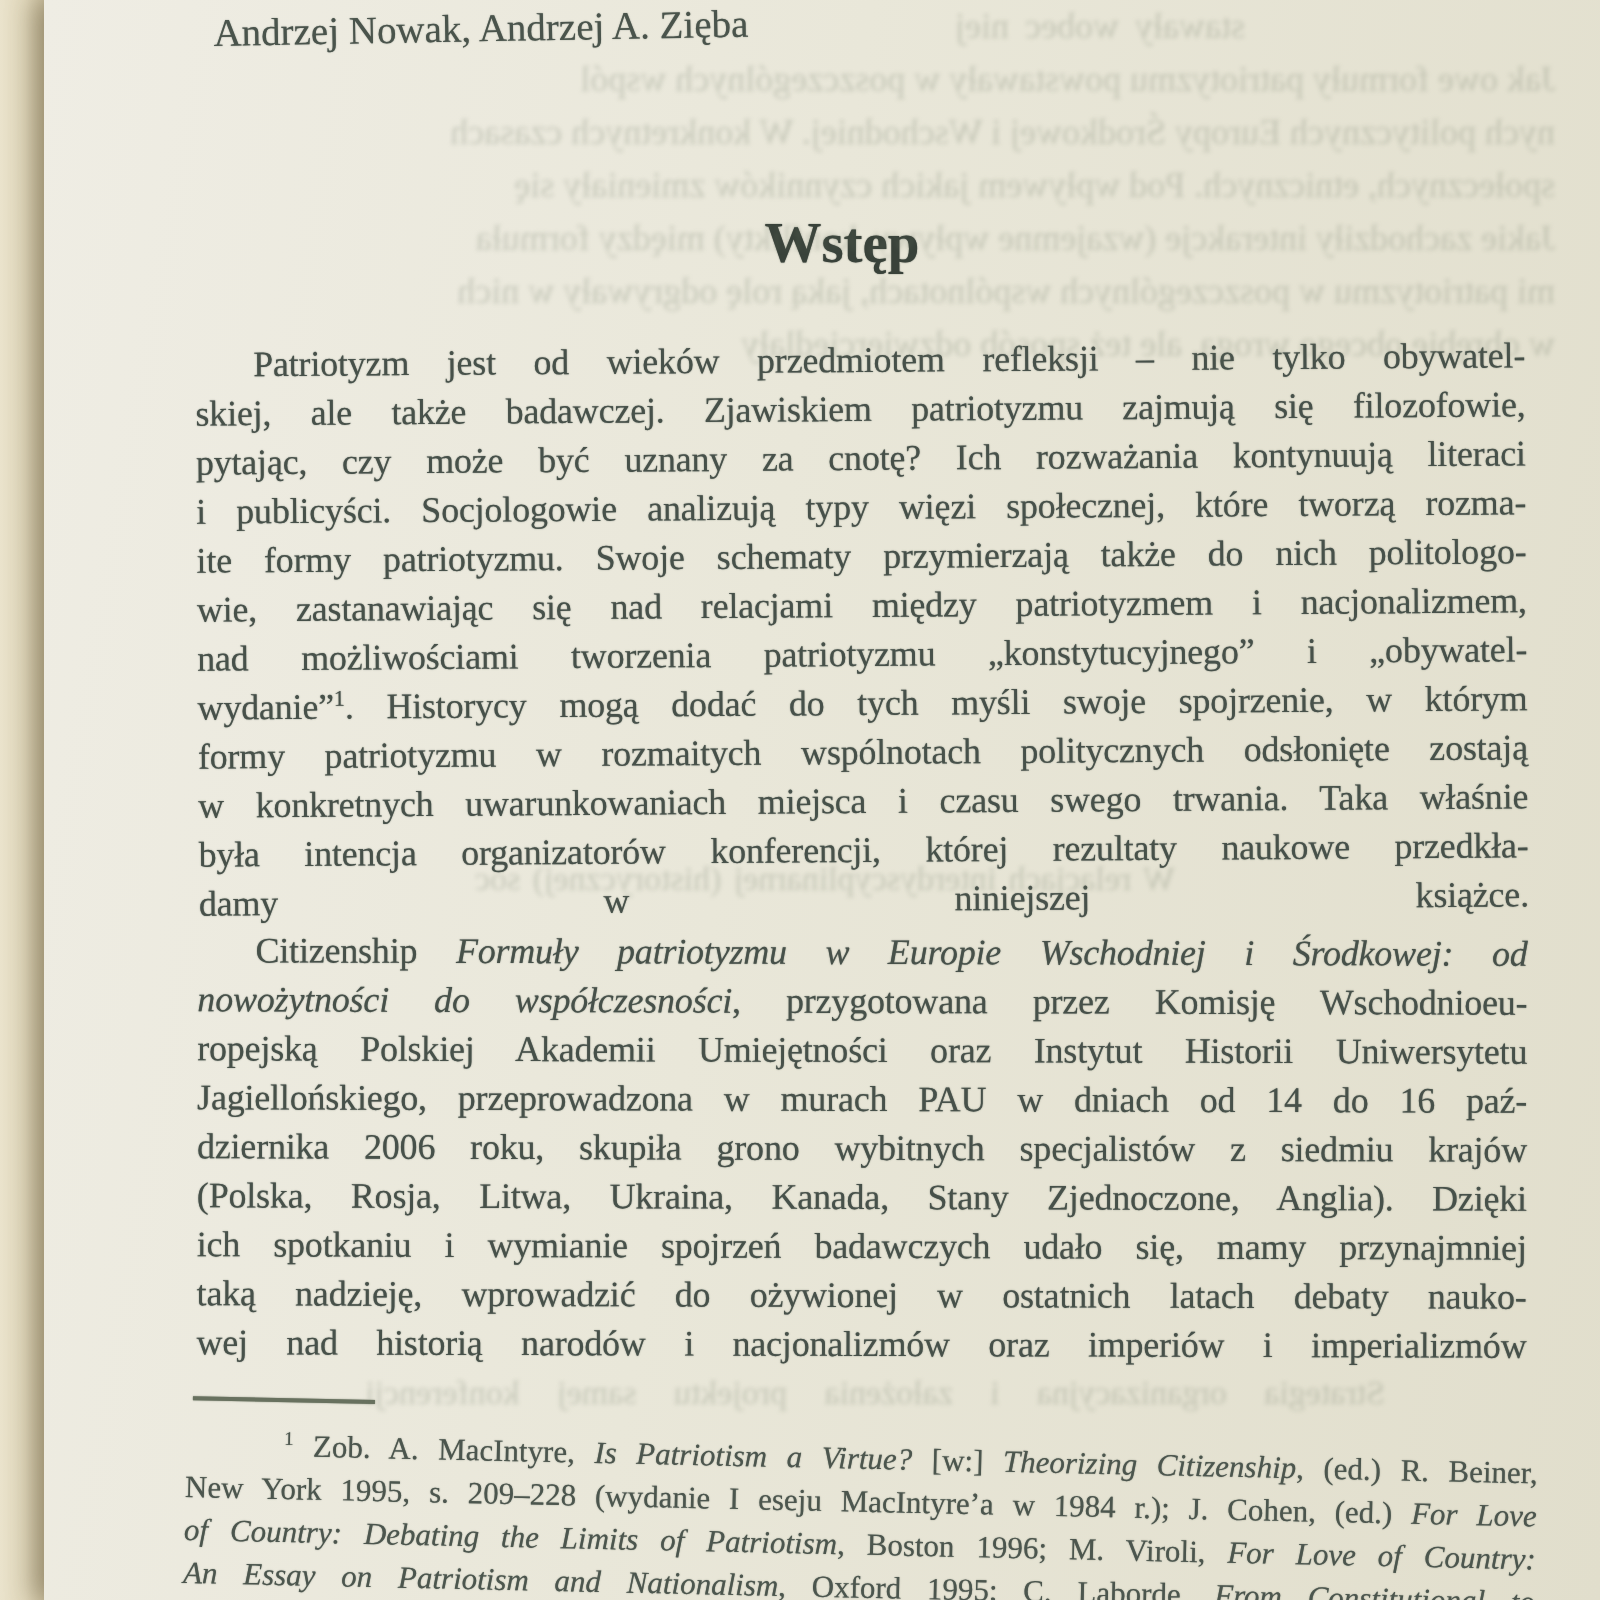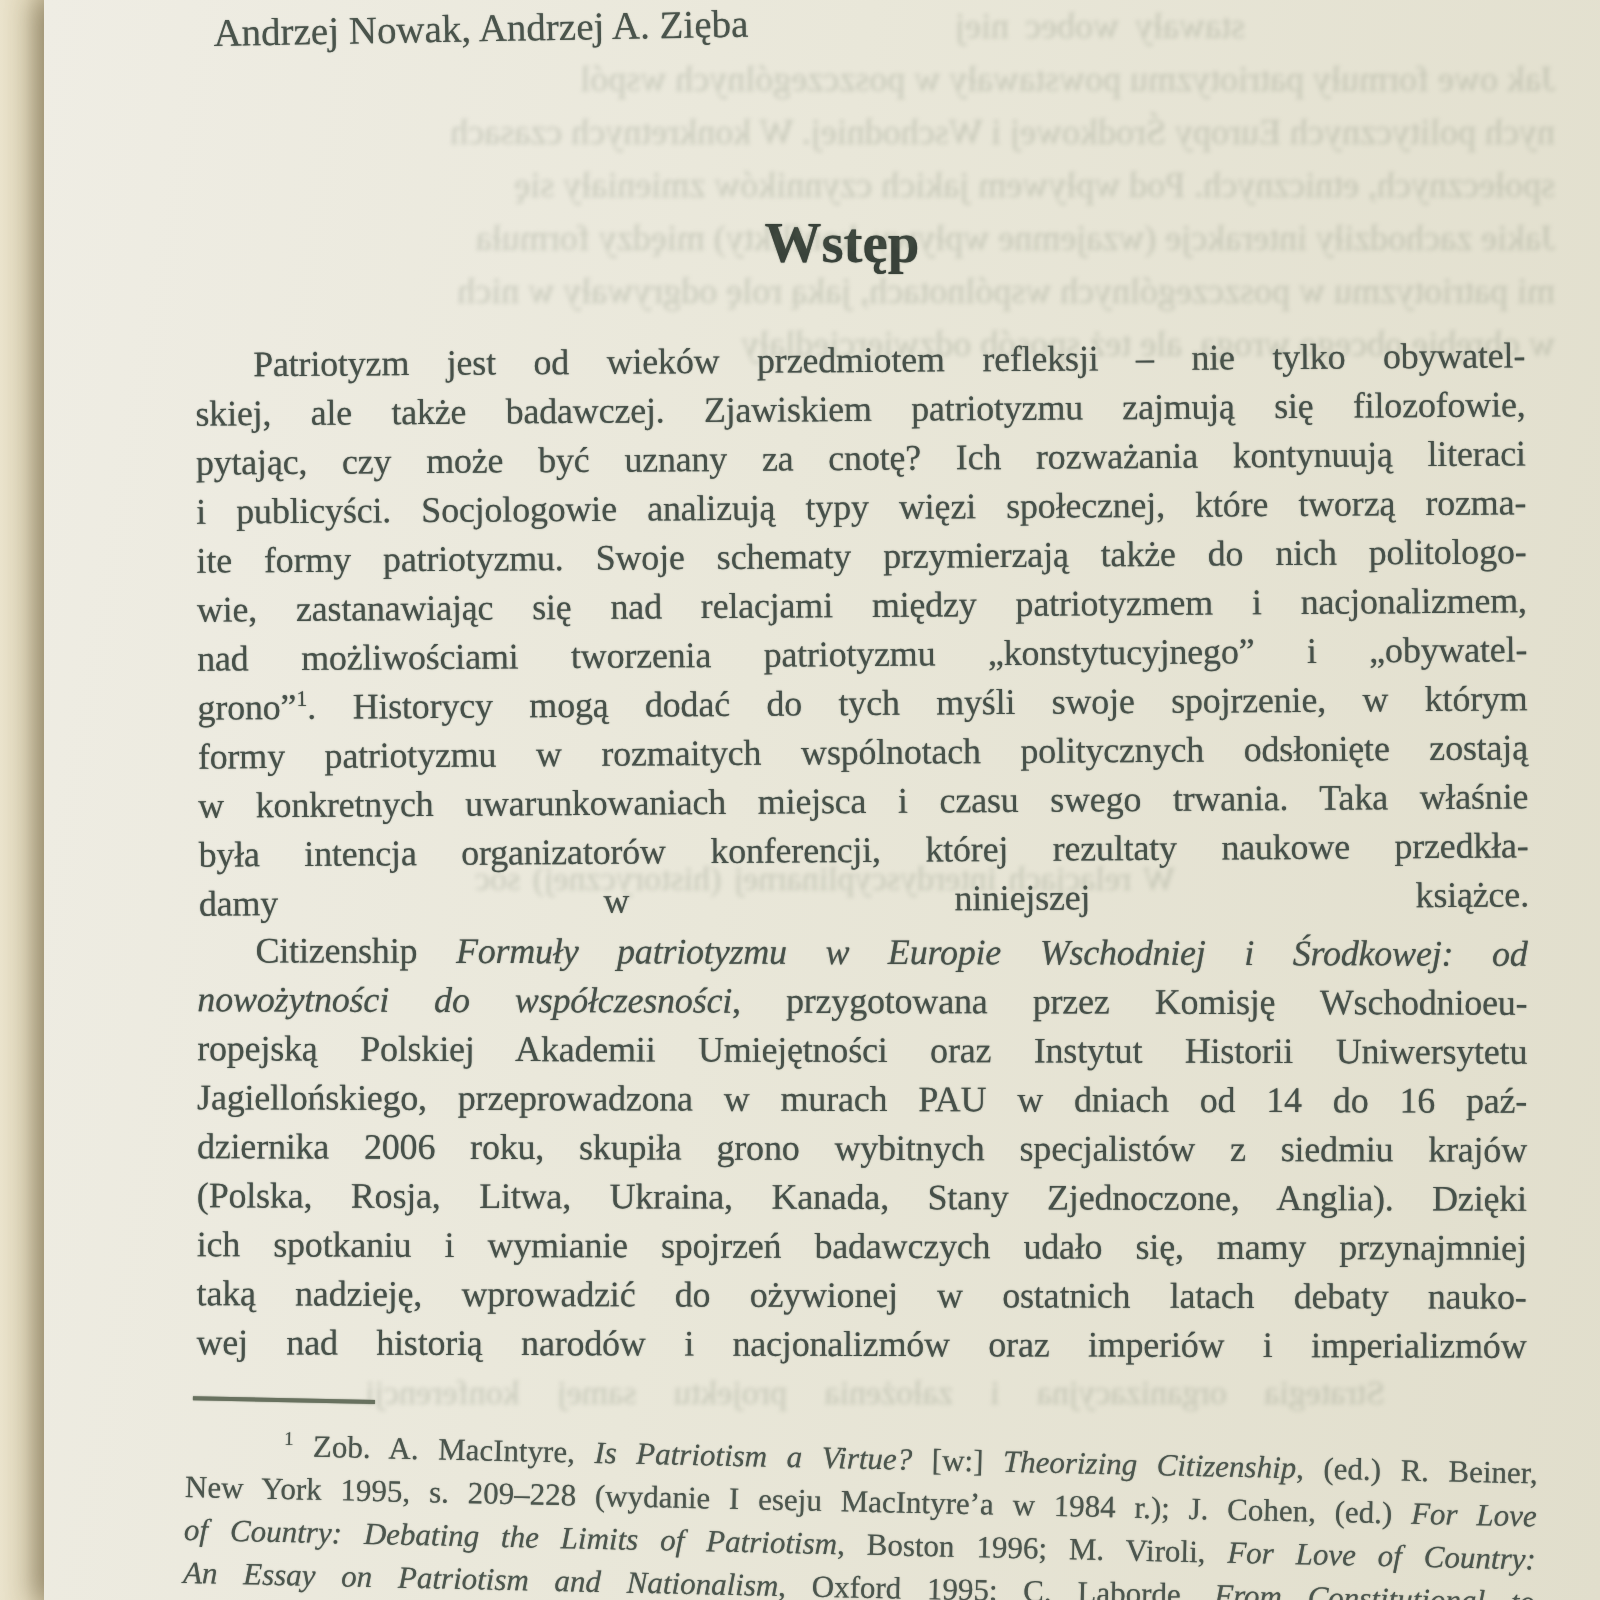--- a/index.html
+++ b/index.html
@@ -99,21 +99,21 @@
   <div class="title">Wstęp</div>
 
   <div class="para para1">
       <div class="line indent"><span>Patriotyzm jest od wieków przedmiotem refleksji – nie tylko obywatel-</span></div>
       <div class="line"><span>skiej, ale także badawczej. Zjawiskiem patriotyzmu zajmują się filozofowie,</span></div>
       <div class="line"><span>pytając, czy może być uznany za cnotę? Ich rozważania kontynuują literaci</span></div>
       <div class="line"><span>i publicyści. Socjologowie analizują typy więzi społecznej, które tworzą rozma-</span></div>
       <div class="line"><span>ite formy patriotyzmu. Swoje schematy przymierzają także do nich politologo-</span></div>
       <div class="line"><span>wie, zastanawiając się nad relacjami między patriotyzmem i nacjonalizmem,</span></div>
       <div class="line"><span>nad możliwościami tworzenia patriotyzmu „konstytucyjnego” i „obywatel-</span></div>
-      <div class="line"><span>grono”</span><sup>1</sup><span>. Historycy mogą dodać do tych myśli swoje spojrzenie, w którym</span></div>
+      <div class="line"><span>wydanie”</span><sup>1</sup><span>. Historycy mogą dodać do tych myśli swoje spojrzenie, w którym</span></div>
       <div class="line"><span>formy patriotyzmu w rozmaitych wspólnotach politycznych odsłonięte zostają</span></div>
       <div class="line"><span>w konkretnych uwarunkowaniach miejsca i czasu swego trwania. Taka właśnie</span></div>
       <div class="line"><span>była intencja organizatorów konferencji, której rezultaty naukowe przedkła-</span></div>
       <div class="line"><span>damy w niniejszej książce.</span></div>
     </div>
   <div class="para para2">
       <div class="line indent"><span>Citizenship </span><span class="it">Formuły patriotyzmu w Europie Wschodniej i Środkowej: od</span></div>
       <div class="line"><span class="it">nowożytności do współczesności</span><span>, przygotowana przez Komisję Wschodnioeu-</span></div>
       <div class="line"><span>ropejską Polskiej Akademii Umiejętności oraz Instytut Historii Uniwersytetu</span></div>
       <div class="line"><span>Jagiellońskiego, przeprowadzona w murach PAU w dniach od 14 do 16 paź-</span></div>

